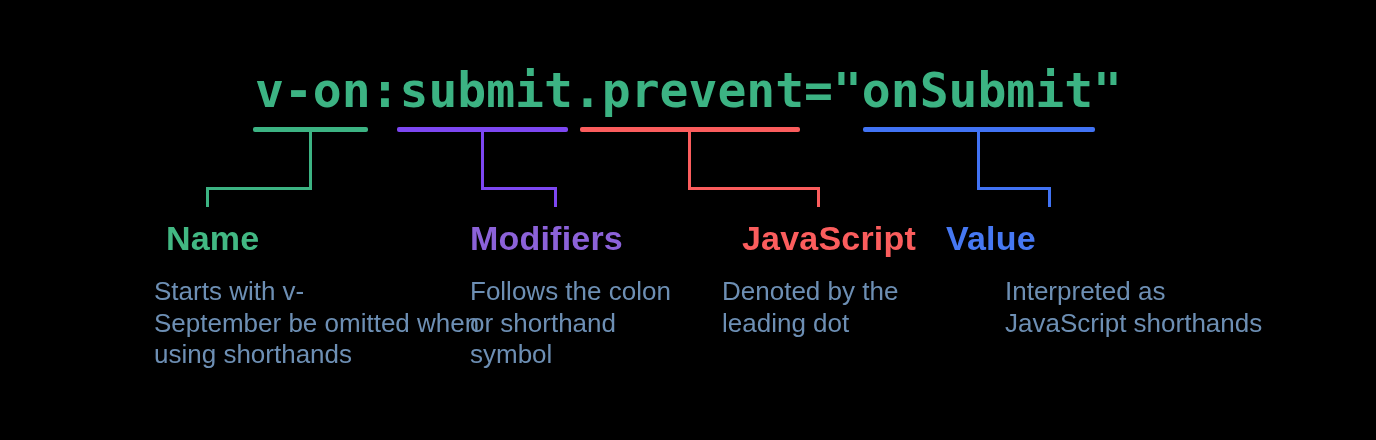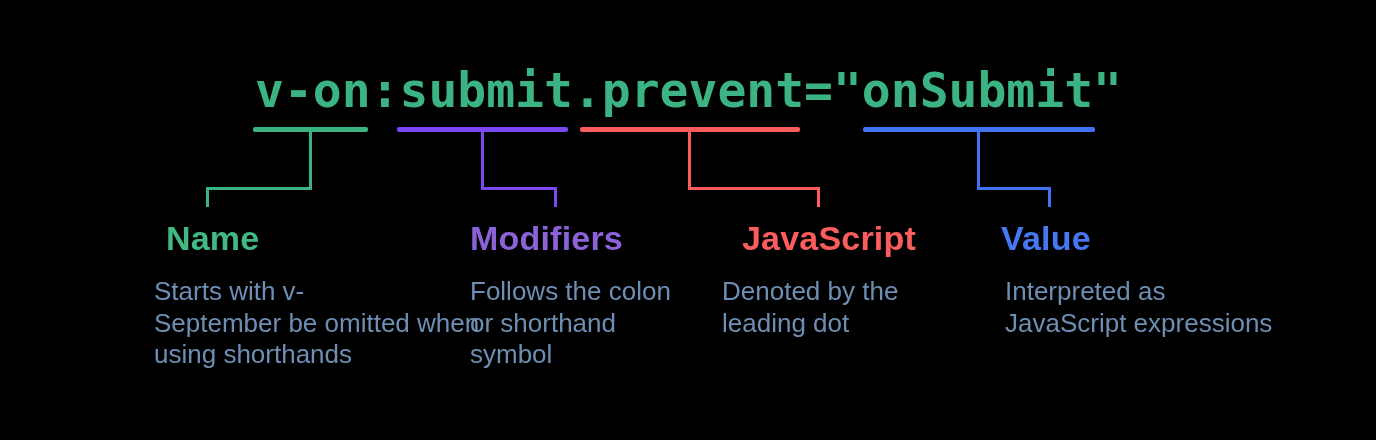--- a/index.html
+++ b/index.html
@@ -97,15 +97,15 @@
 
 <div class="label" style="left: 470px; --c: #8c62d9;">Modifiers</div>
 <div class="desc" style="left: 470px; --c: #6d8fb4;">Follows the colon
 or shorthand
 symbol</div>
 
 <div class="label" style="left: 742px; --c: #fb5d5d;">JavaScript</div>
 <div class="desc" style="left: 722px; --c: #6d8fb4;">Denoted by the
 leading dot</div>
 
-<div class="label" style="left: 1001px; --c: #4678f2;">Value</div>
+<div class="label" style="left: 946px; --c: #4678f2;">Value</div>
 <div class="desc" style="left: 1005px; --c: #6d8fb4;">Interpreted as
-JavaScript expressions</div>
+JavaScript shorthands</div>
 
 </body></html>

